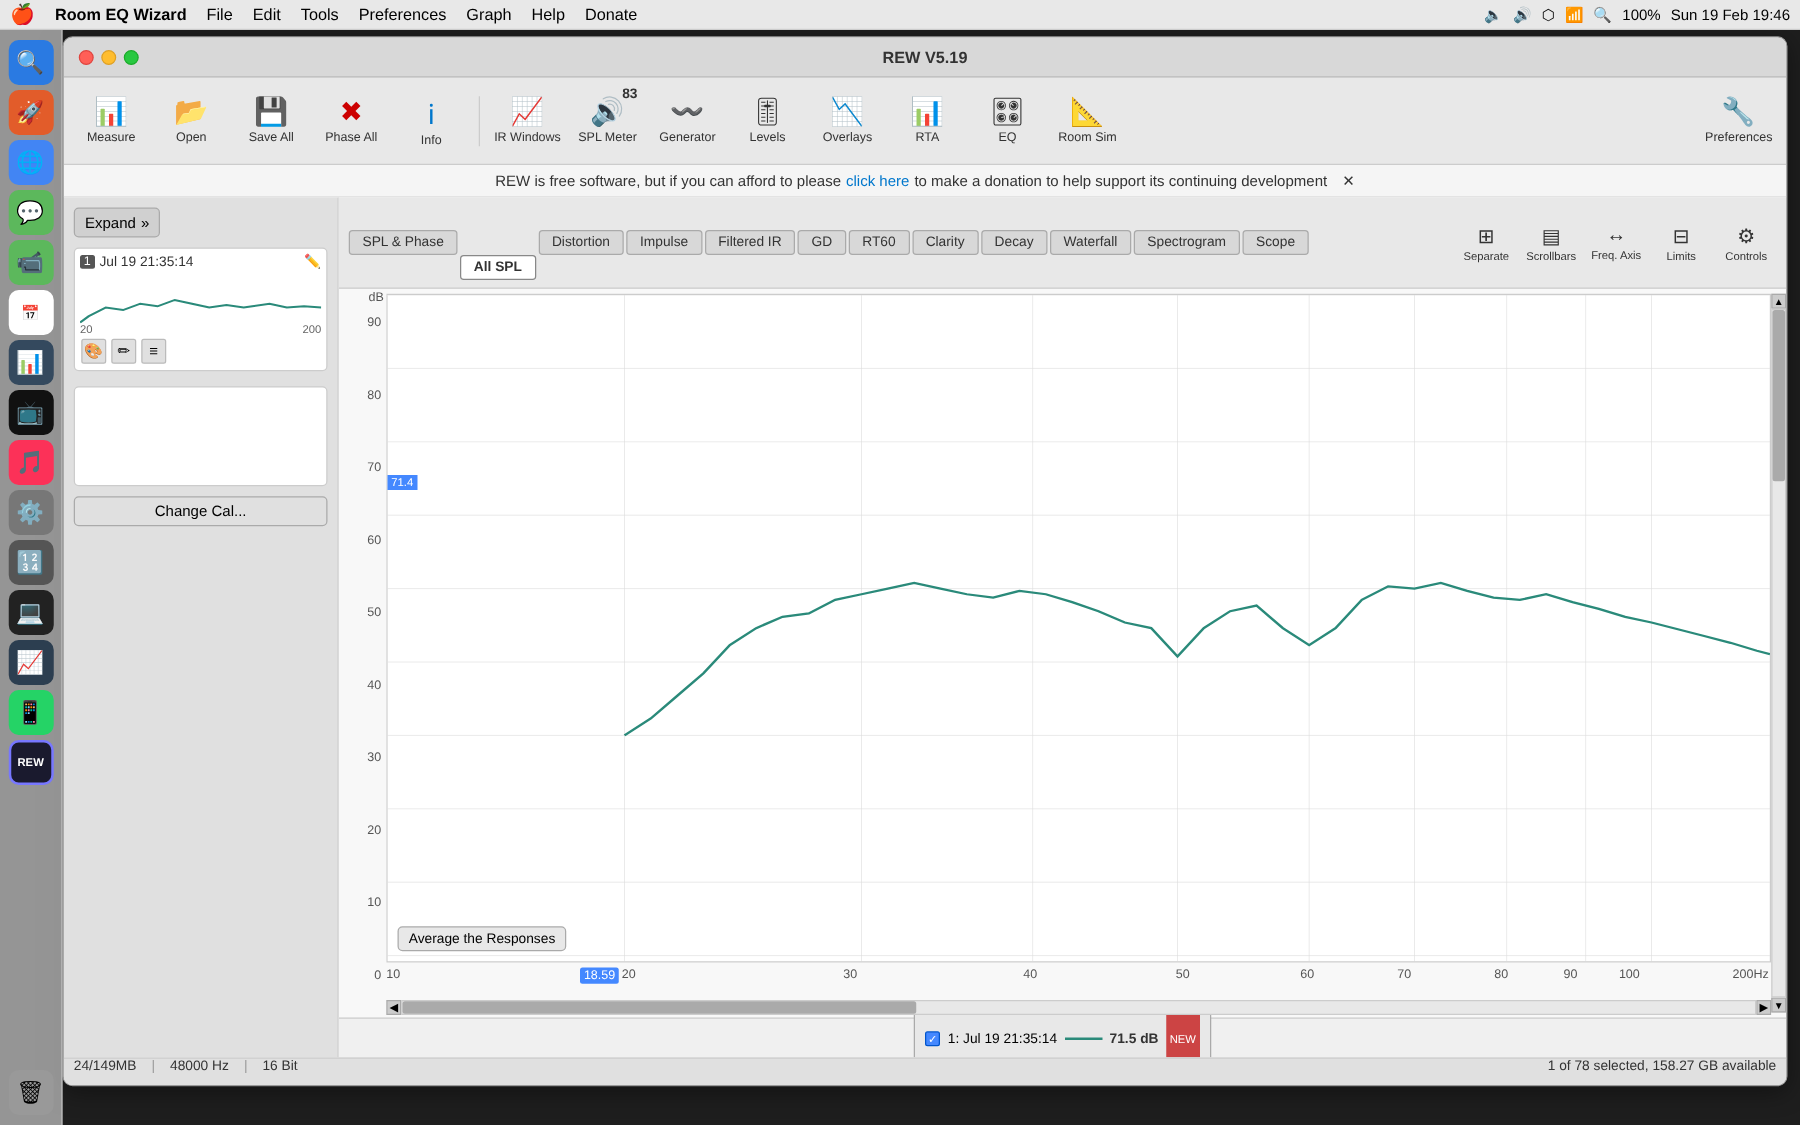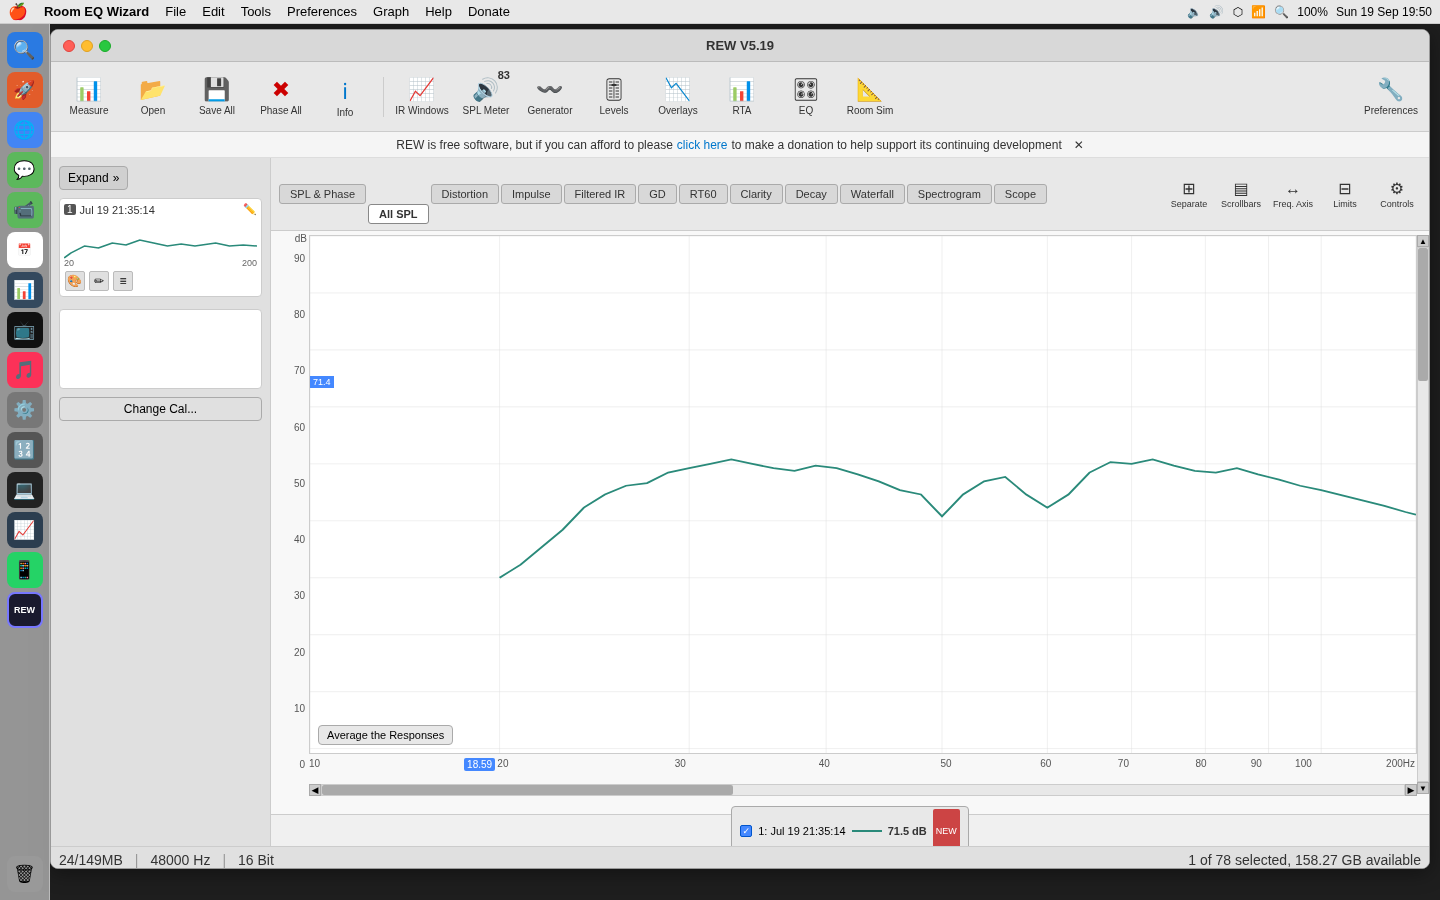--- a/index.html
+++ b/index.html
@@ -267,21 +267,20 @@
 
     
     #legend-bar {
       height: 32px;
       background: #f0f0f0;
       border-top: 1px solid #ccc;
       display: flex;
       align-items: center;
       justify-content: center;
       gap: 8px;
-      margin-top: 16px;
     }
     #legend-item {
       display: flex;
       align-items: center;
       gap: 6px;
       background: #e8e8e8;
       border: 1px solid #aaa;
       border-radius: 4px;
       padding: 2px 8px;
       font-size: 11px;
@@ -302,24 +301,24 @@
       background: #cc4444; color: #fff; font-size: 9px;
       padding: 17px 3px; border-radius: 2px;
     }
 
     
     #status-bar {
       height: 22px;
       background: #e0e0e0;
       border-top: 1px solid #ccc;
       display: flex;
-      align-items: flex-end;
+      align-items: flex-start;
       padding: 0 8px;
       gap: 12px;
-      font-size: 14px;
+      font-size: 11px;
       color: #333;
     }
     #status-bar .separator { color: #999; }
 
     
     #dock-area {
       position: absolute;
       left: 0;
       top: 24px;
       width: 50px;
@@ -366,21 +365,21 @@
   <span class="menu-item">Graph</span>
   <span class="menu-item">Help</span>
   <span class="menu-item">Donate</span>
   <div class="right-icons">
     <span>🔈</span>
     <span>🔊</span>
     <span>⬡</span>
     <span>📶</span>
     <span>🔍</span>
     <span>100%</span>
-    <span class="time">Sun 19 Sep  19:50</span>
+    <span class="time">Sun 19 Feb  19:46</span>
   </div>
 </div>
 
 <div id="dock-area">
   <div class="dock-icon" style="background:#2a7ae2;">🔍</div>
   <div class="dock-icon" style="background:#e25c2a;">🚀</div>
   <div class="dock-icon" style="background:#4285f4;">🌐</div>
   <div class="dock-icon" style="background:#5cb85c;">💬</div>
   <div class="dock-icon" style="background:#5cb85c;">📹</div>
   <div class="dock-icon" style="background:#fff; color:#e74c3c; font-size:12px;">📅</div>

